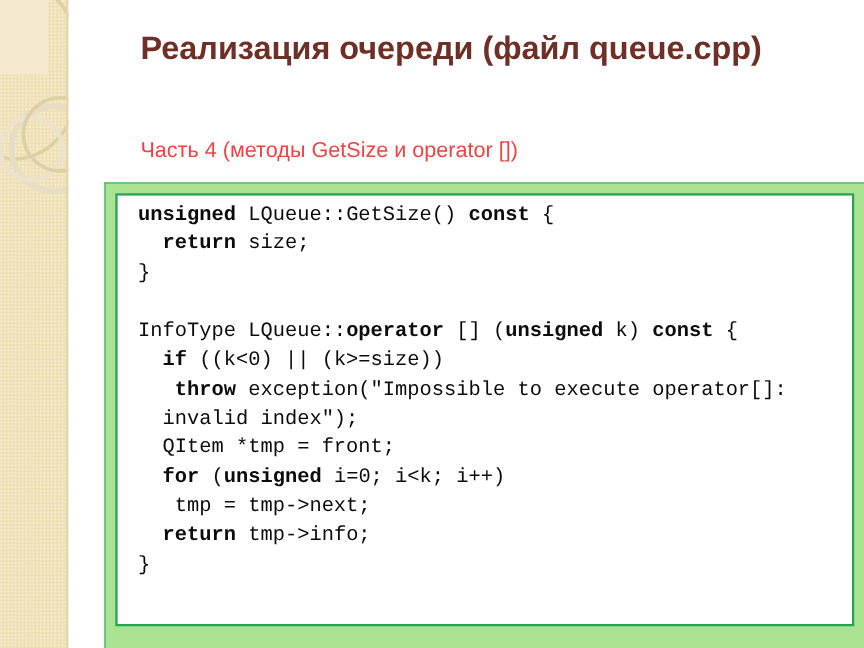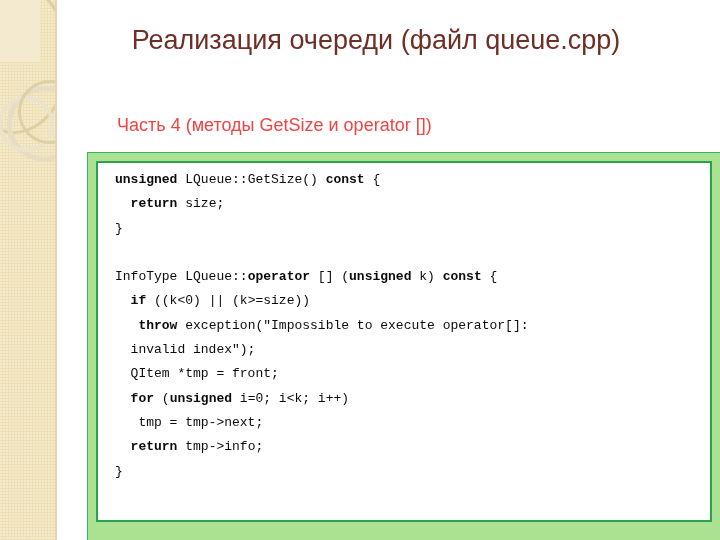--- a/index.html
+++ b/index.html
@@ -100,21 +100,21 @@
   
   #title {
     position: absolute;
     left: 96px;
     top: 22px;
     width: 560px;
     text-align: center;
     color: #6d2f26;
     font-size: 27px;
     line-height: 36px;
-    font-weight: 400;
+    font-weight: 700;
     letter-spacing: 0px;
     white-space: pre-line;
   }
 
   #subtitle {
     position: absolute;
     left: 117px;
     top: 114px;
     color: #ef4444;
     font-size: 18px;
@@ -144,21 +144,21 @@
     border: 2px solid #2aa34f;
     box-sizing: border-box;
     overflow: hidden;
   }
   #code {
     position: absolute;
     left: 17px;
     top: 5px;
     right: 0;
     font-family: "Liberation Mono", "DejaVu Sans Mono", monospace;
-    font-size: 13px;
+    font-size: 17px;
     line-height: 24.3px;
     color: #0b0b0b;
     white-space: pre;
     letter-spacing: 0px;
   }
   #code .kw { font-weight: 700; }
   #code .ln { display: block; height: 24.3px; }
 </style>
 </head>
 <body>

